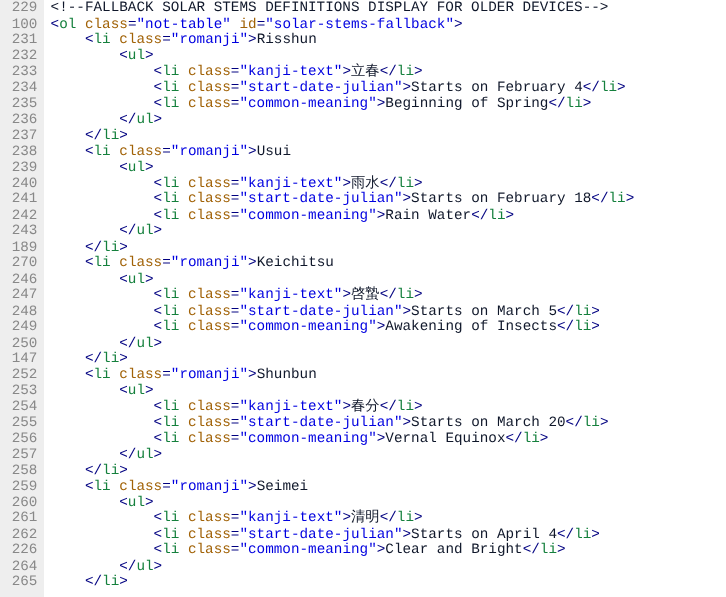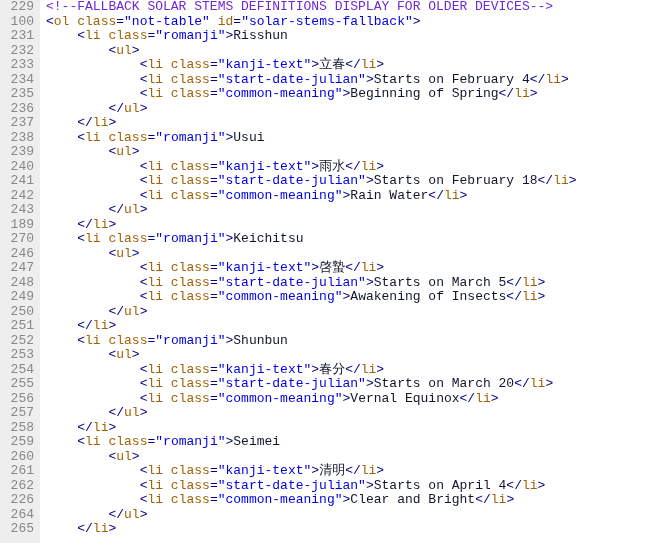--- a/index.html
+++ b/index.html
@@ -26,22 +26,22 @@
     user-select: none;
     flex: 0 0 auto;
     min-width: 30px;
   }
   .code {
     padding: 0 0 0 6px;
     white-space: pre;
     flex: 1 1 auto;
   }
   .line { height: 14.5px; }
-  .tok-comment { color: #6d28d9; }
-  .tok-tag     { color: #a16207; }
+  .tok-comment { color: #0f172a; }
+  .tok-tag     { color: #15803d; }
   .tok-attr    { color: #a16207; }
   .tok-str     { color: #0000e0; }
   .tok-text    { color: #0f172a; }
   .tok-punc    { color: #000080; }
   .gutter-line { height: 14.5px; }
 </style>
 </head>
 <body>
 
 <div class="editor">
@@ -61,21 +61,21 @@
       <div class="gutter-line">241</div>
       <div class="gutter-line">242</div>
       <div class="gutter-line">243</div>
       <div class="gutter-line">189</div>
       <div class="gutter-line">270</div>
       <div class="gutter-line">246</div>
       <div class="gutter-line">247</div>
       <div class="gutter-line">248</div>
       <div class="gutter-line">249</div>
       <div class="gutter-line">250</div>
-      <div class="gutter-line">251</div>
+      <div class="gutter-line">147</div>
       <div class="gutter-line">252</div>
       <div class="gutter-line">253</div>
       <div class="gutter-line">254</div>
       <div class="gutter-line">255</div>
       <div class="gutter-line">256</div>
       <div class="gutter-line">257</div>
       <div class="gutter-line">258</div>
       <div class="gutter-line">259</div>
       <div class="gutter-line">260</div>
       <div class="gutter-line">261</div>

